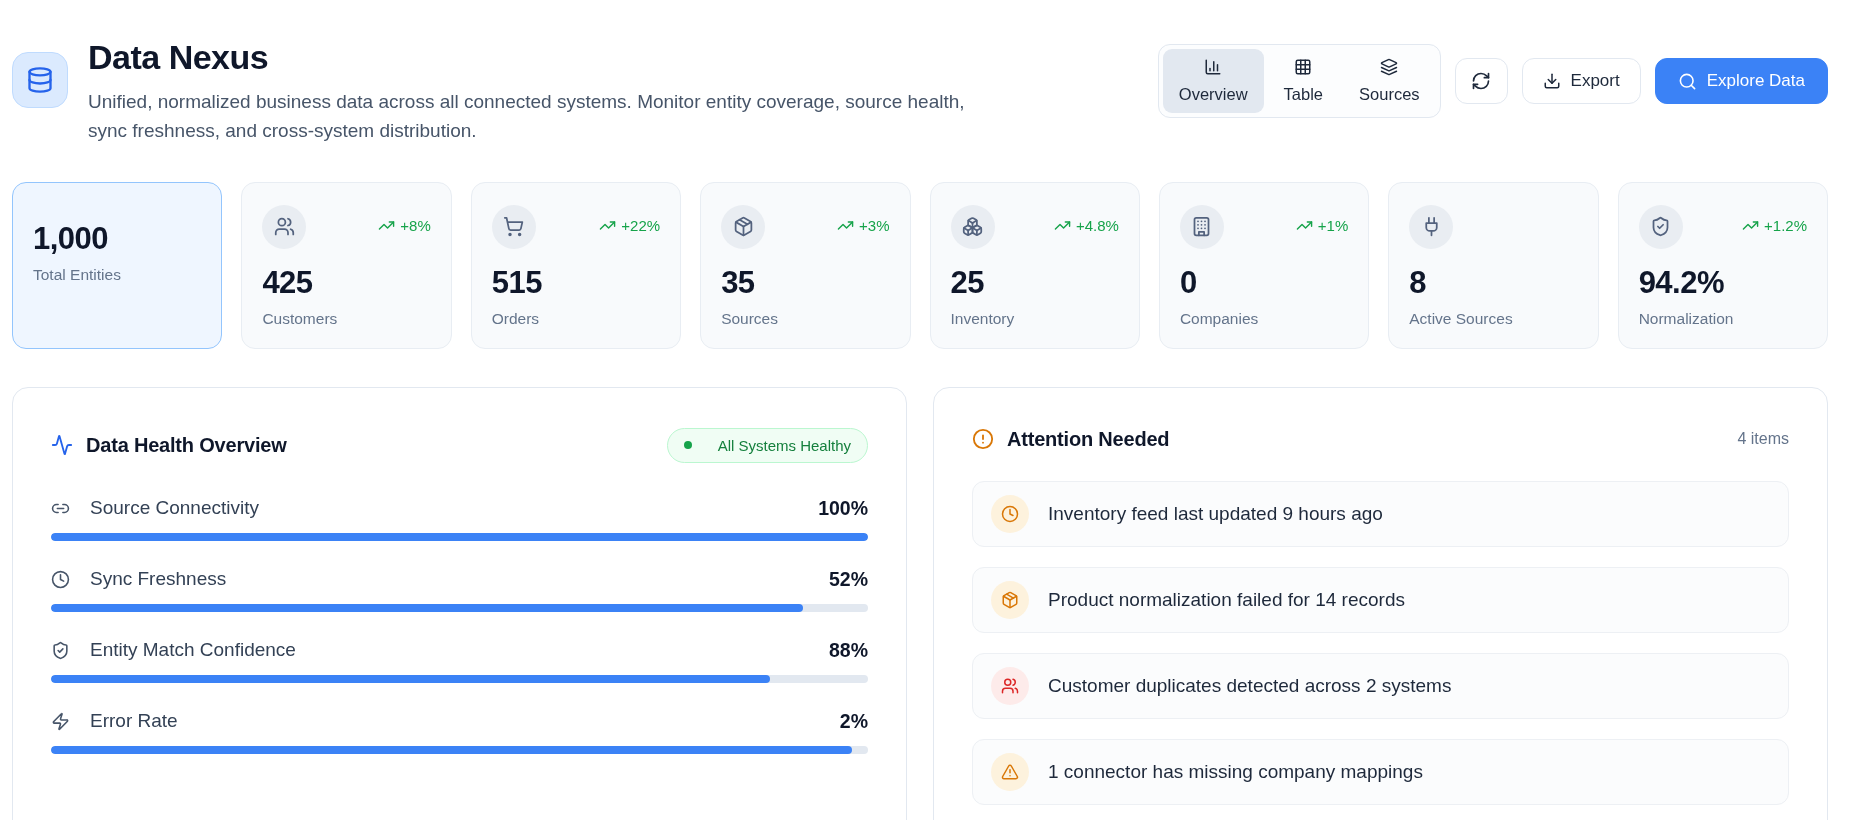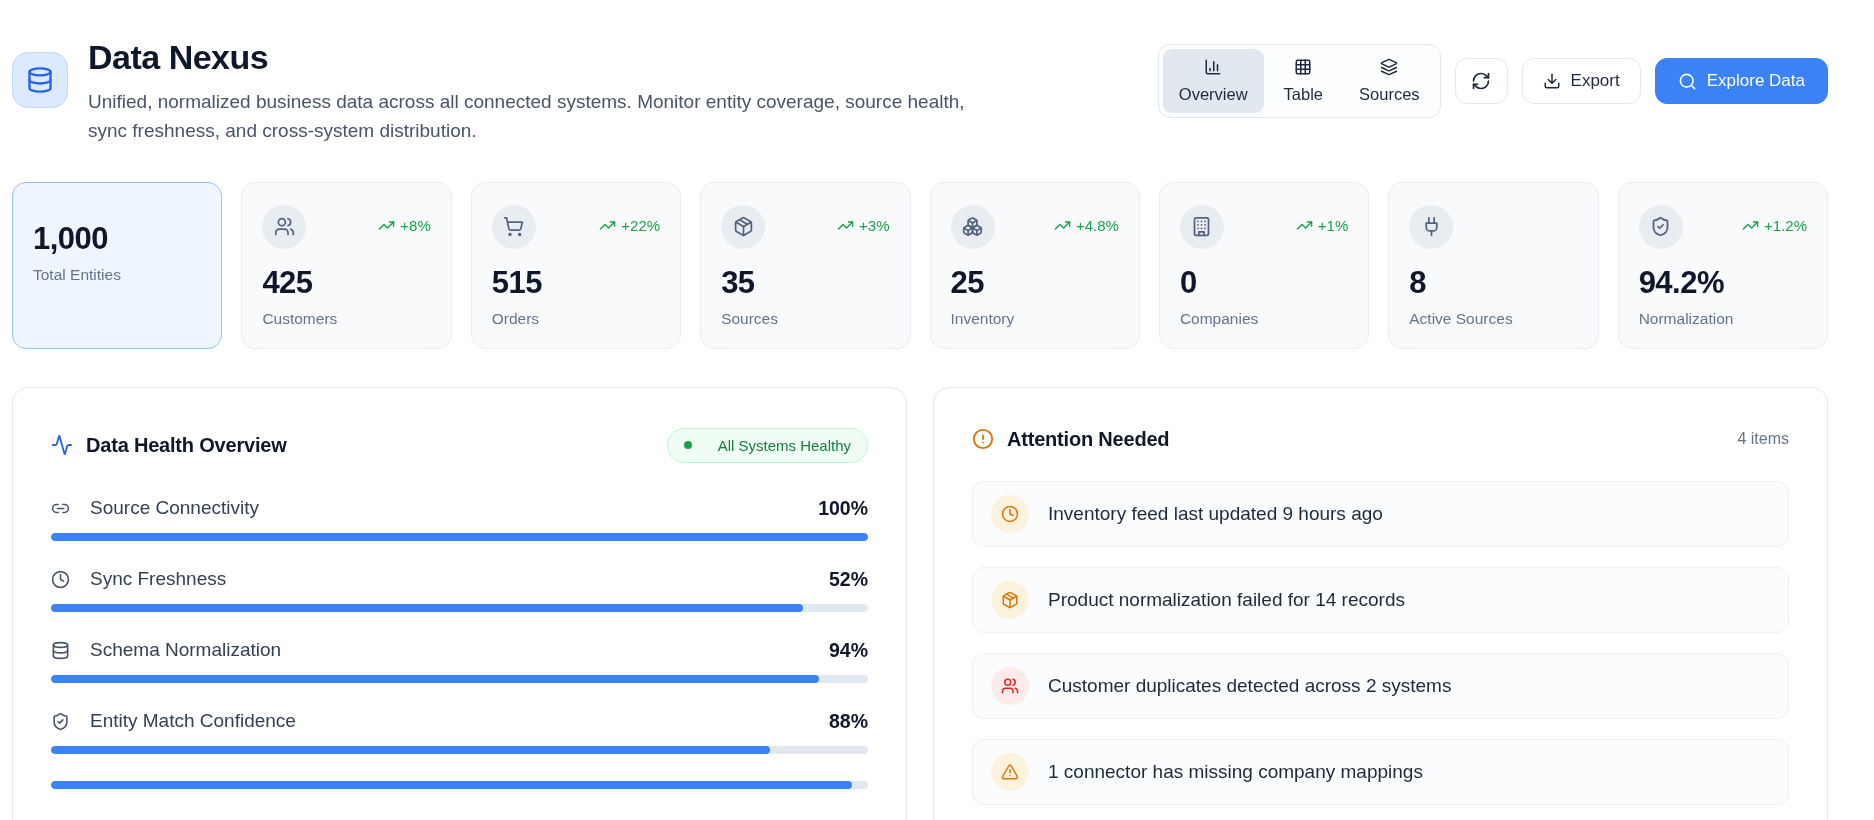--- a/index.html
+++ b/index.html
@@ -370,48 +370,41 @@
               <span class="metric-value">52%</span>
             </div>
             <div class="bar-track">
               <div class="bar-fill" style="width:92%"></div>
             </div>
           </div>
           <div class="metric">
             <div class="metric-head">
               <span class="m-ic">
                 <svg viewBox="0 0 24 24" fill="none" stroke="currentColor" stroke-width="2" stroke-linecap="round" stroke-linejoin="round">
-                  <ellipse cx="12" cy="5" rx="9" ry="3"></ellipse>
-                  <path d="M3 5v14a9 3 0 0 0 18 0V5"></path>
-                  <path d="M3 12a9 3 0 0 0 18 0"></path>
-                </svg>
-              </span>
-              <span class="metric-label">Schema Normalization</span>
-              <span class="metric-value">94%</span>
-            </div>
-            <div class="bar-track">
-              <div class="bar-fill" style="width:94%"></div>
-            </div>
-          </div>
-          <div class="metric">
-            <div class="metric-head">
-              <span class="m-ic">
-                <svg viewBox="0 0 24 24" fill="none" stroke="currentColor" stroke-width="2" stroke-linecap="round" stroke-linejoin="round">
                   <path d="M20 13c0 5-3.5 7.5-7.66 8.95a1 1 0 0 1-.67-.01C7.5 20.5 4 18 4 13V6a1 1 0 0 1 1-1c2 0 4.5-1.2 6.24-2.72a1 1 0 0 1 1.52 0C14.51 3.81 17 5 19 5a1 1 0 0 1 1 1z"></path>
                   <path d="m9 12 2 2 4-4"></path>
                 </svg>
               </span>
               <span class="metric-label">Entity Match Confidence</span>
               <span class="metric-value">88%</span>
             </div>
             <div class="bar-track">
               <div class="bar-fill" style="width:88%"></div>
             </div>
           </div>
           <div class="metric">
+            <div class="metric-head">
+              <span class="m-ic">
+                <svg viewBox="0 0 24 24" fill="none" stroke="currentColor" stroke-width="2" stroke-linecap="round" stroke-linejoin="round">
+                  <path d="M4 14a1 1 0 0 1-.78-1.63l9.9-10.2a.5.5 0 0 1 .86.46l-1.92 6.02A1 1 0 0 0 13 10h7a1 1 0 0 1 .78 1.63l-9.9 10.2a.5.5 0 0 1-.86-.46l1.92-6.02A1 1 0 0 0 11 14z"></path>
+                </svg>
+              </span>
+              <span class="metric-label">Error Rate</span>
+              <span class="metric-value">2%</span>
+            </div>
             <div class="bar-track">
               <div class="bar-fill" style="width:98%"></div>
             </div>
           </div>
         </div>
     </div>
 
     <div class="panel">
       <div class="panel-header">
         <span class="hdr-ic amber" style="display: flex;">

